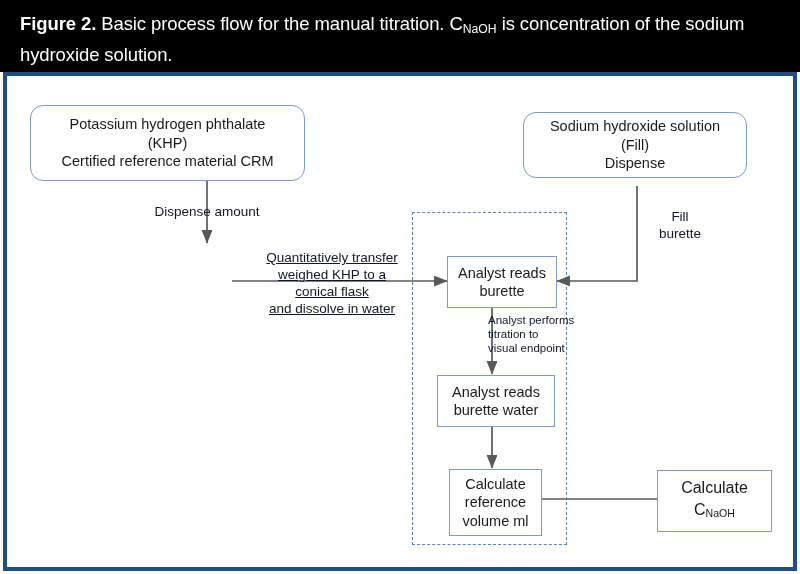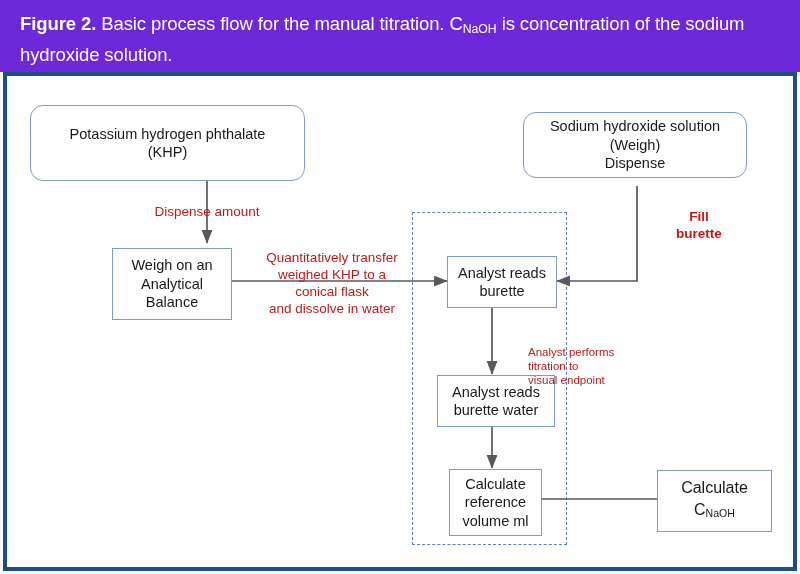--- a/index.html
+++ b/index.html
@@ -2,21 +2,21 @@
 <html><head>
 <meta charset="utf-8">
 <style>
   html,body{margin:0;padding:0;background:#ffffff;}
   body{width:800px;height:574px;font-family:"Liberation Sans",sans-serif;}
   #fig{position:relative;width:800px;height:574px;overflow:hidden;background:#ffffff;}
 
   
   .caption{
     position:absolute;left:0;top:0;width:800px;height:72px;
-    background:#6d28d9;color:#ffffff;box-sizing:border-box;
+    background:#000000;color:#ffffff;box-sizing:border-box;
     padding:11px 20px 0 20px;
     font-size:18.5px;line-height:25px;letter-spacing:-0.1px;
   }
   .caption .lead{font-weight:bold;}
   .caption sub{font-size:0.66em;vertical-align:-0.22em;letter-spacing:0;}
 
   
   .frame{
     position:absolute;left:3px;top:72px;width:794px;height:499px;
     box-sizing:border-box;border:4px solid #1f4e87;background:#ffffff;
@@ -29,21 +29,21 @@
     border:1.6px solid #7e9bc6;background:#ffffff;color:#1a1a1a;
     display:flex;align-items:center;justify-content:center;text-align:center;
     font-size:14.5px;line-height:18.5px;
   }
   .box.rounded{border-radius:13px;}
   .box .inner{padding:0 6px;}
   .box sub{font-size:0.66em;vertical-align:-0.22em;}
 
   
   .lbl{
-    position:absolute;color:#b91c1c;font-size:13.5px;line-height:17px;
+    position:absolute;color:#0f172a;font-size:13.5px;line-height:17px;
     text-align:center;white-space:pre-line;
   }
   .lbl.small{font-size:11.5px;line-height:14px;text-align:left;}
   .lbl.group{font-size:16px;letter-spacing:.4px;}
 
   
   .dashgroup{
     position:absolute;box-sizing:border-box;
     border:1.7px dashed #5b7fc0;background:transparent;
   }
@@ -80,38 +80,32 @@
       <path d="M492,427 L492,468"></path>
 
       <path d="M542,499 L697,499"></path>
     </g>
   </svg>
 
   <div class="box rounded" style="left:30px;top:105px;width:275px;height:76px;">
     <div class="inner">
       <span>Potassium hydrogen phthalate</span><br>
       <span>(KHP)</span><br>
+      <span>Certified reference material CRM</span>
     </div>
   </div>
 
   <div class="box rounded" style="left:523px;top:112px;width:224px;height:66px;">
     <div class="inner">
       <span>Sodium hydroxide solution</span><br>
-      <span>(Weigh)</span><br>
+      <span>(Fill)</span><br>
       <span>Dispense</span>
     </div>
   </div>
 
-  <div class="box" style="left:112px;top:248px;width:120px;height:72px;">
-    <div class="inner">
-      <span>Weigh on an</span><br>
-      <span>Analytical</span><br>
-      <span>Balance</span>
-    </div>
-  </div>
 
   <div class="box" style="left:447px;top:256px;width:110px;height:52px;">
     <div class="inner">
       <span>Analyst reads</span><br>
       <span>burette</span>
     </div>
   </div>
 
   <div class="box" style="left:437px;top:375px;width:118px;height:52px;">
     <div class="inner">
@@ -131,25 +125,25 @@
   <div class="box" style="left:657px;top:470px;width:115px;height:62px;font-size:16px;line-height:22px;">
     <div class="inner">
       <span>Calculate</span><br>
       <span>C</span><sub>NaOH</sub>
     </div>
   </div>
 
 
   <div class="lbl" style="left:107px;top:203px;width:200px;">Dispense  amount</div>
 
-  <div class="lbl" style="left:242px;top:249px;width:180px;">Quantitatively transfer
+  <div class="lbl" style="left:242px;top:249px;width:180px;text-decoration:underline;">Quantitatively transfer
 weighed KHP to a
 conical flask
 and dissolve in water</div>
 
-  <div class="lbl" style="left:664px;top:208px;width:70px;font-weight:bold;">Fill
+  <div class="lbl" style="left:645px;top:208px;width:70px;">Fill
 burette</div>
 
-  <div class="lbl small" style="left:528px;top:313px;width:110px;margin-top:32px;">Analyst performs
+  <div class="lbl small" style="left:488px;top:313px;width:110px;">Analyst performs
 titration to
 visual endpoint</div>
 
 </div>
 
 </body></html>

